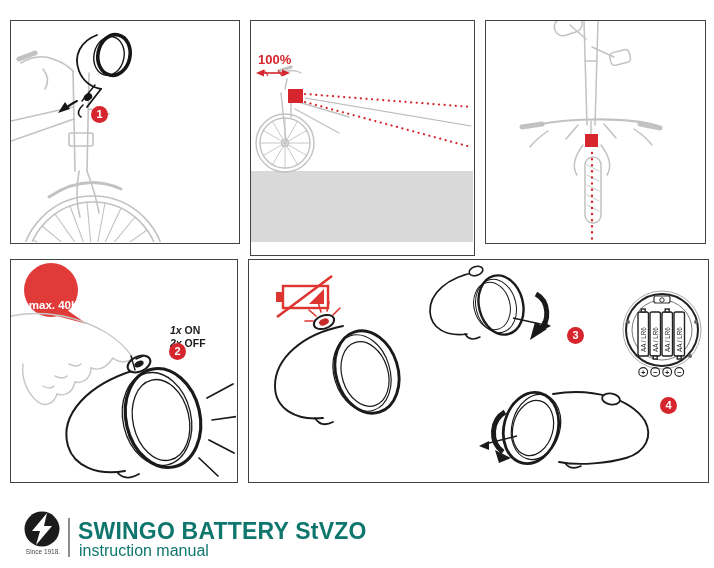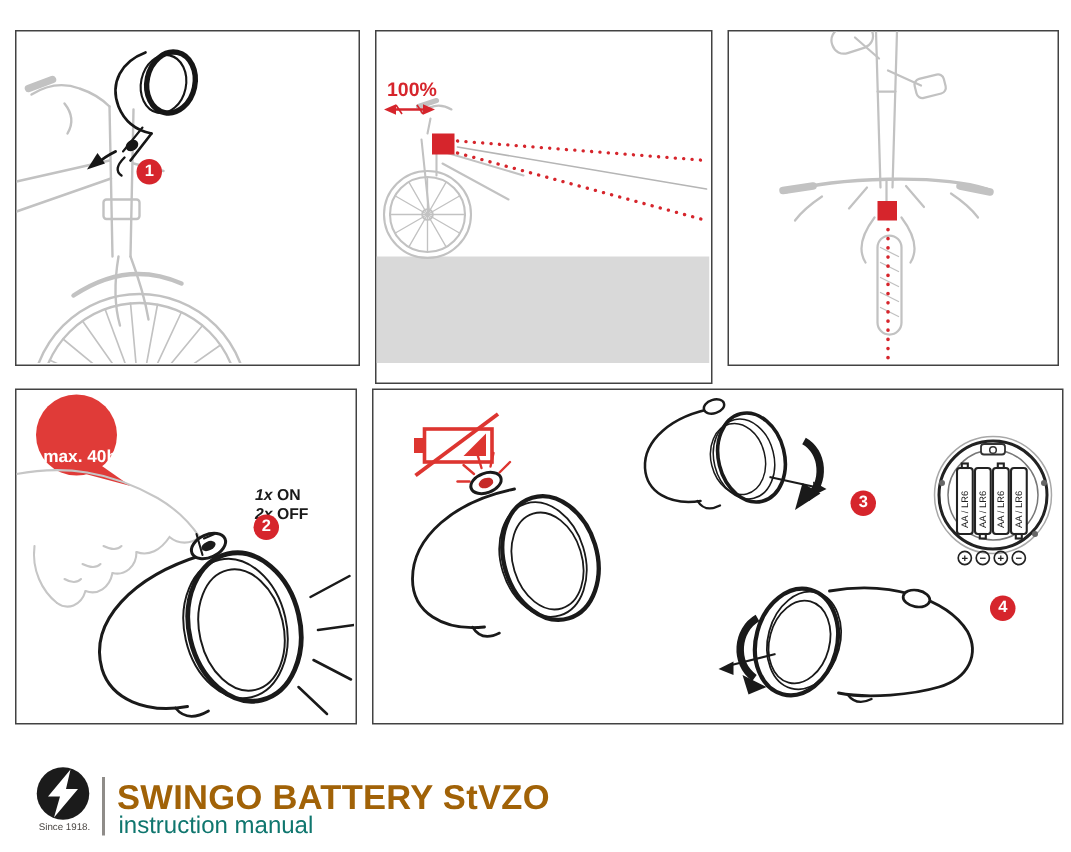--- a/index.html
+++ b/index.html
@@ -16,21 +16,21 @@
     background:#d6252c;color:#ffffff;font-size:11px;font-weight:bold;
     display:flex;align-items:center;justify-content:center;line-height:1;
   }
   .overlay{position:absolute;white-space:nowrap;}
   .pct-label{color:#d6252c;font-weight:bold;font-size:13px;}
   .bubble-label{color:#ffffff;font-weight:bold;font-size:11.5px;}
   .onoff{color:#1a1a1a;font-size:10.5px;font-weight:bold;line-height:13px;text-align:left;}
   .onoff .pfx{font-style:italic;}
   .footer-title{
     position:absolute;left:78px;top:519px;font-size:23px;font-weight:bold;
-    color:#a16207;letter-spacing:.2px;line-height:24px;
+    color:#0f766e;letter-spacing:.2px;line-height:24px;
   }
   .footer-sub{
     position:absolute;left:79px;top:544px;font-size:16px;color:#0f766e;line-height:14px;
   }
   .footer-since{
     position:absolute;left:19px;top:548px;width:48px;text-align:center;
     font-size:6.5px;color:#4a4643;
   }
   .footer-divider{
     position:absolute;left:68px;top:518px;width:1.5px;height:39px;background:#8f8c89;

